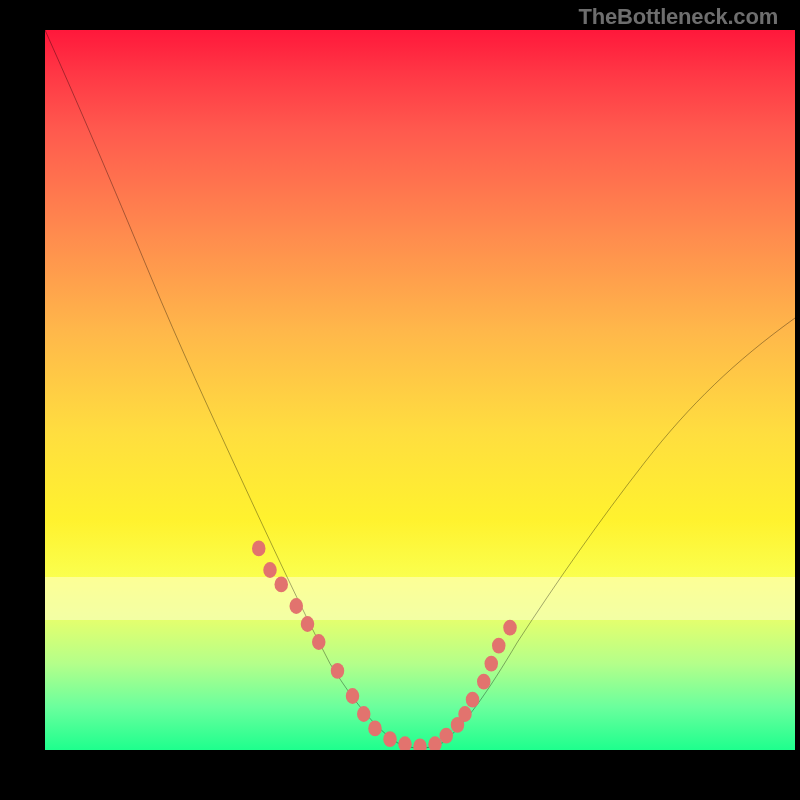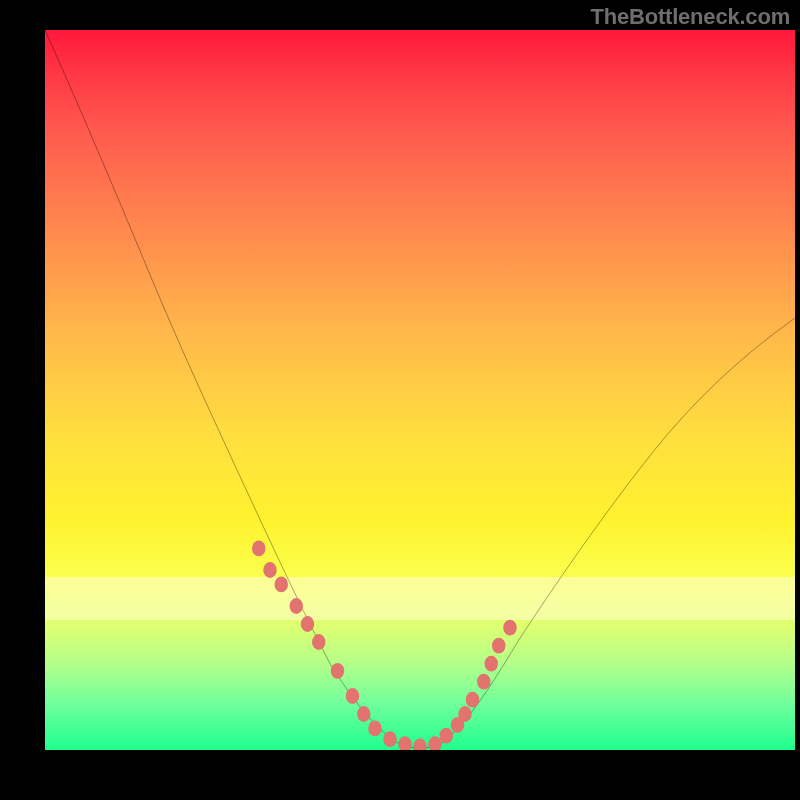--- a/index.html
+++ b/index.html
@@ -13,21 +13,21 @@
   }
   .frame {
     position: relative;
     width: 800px;
     height: 800px;
     background: #000;
   }
   .watermark {
     position: absolute;
     top: 4px;
-    right: 10px;
+    right: 22px;
     color: #6e6e6e;
     font-size: 22px;
     font-weight: 600;
     letter-spacing: -0.2px;
     z-index: 3;
   }
   .plot-area {
     position: absolute;
     left: 45px;
     top: 30px;

